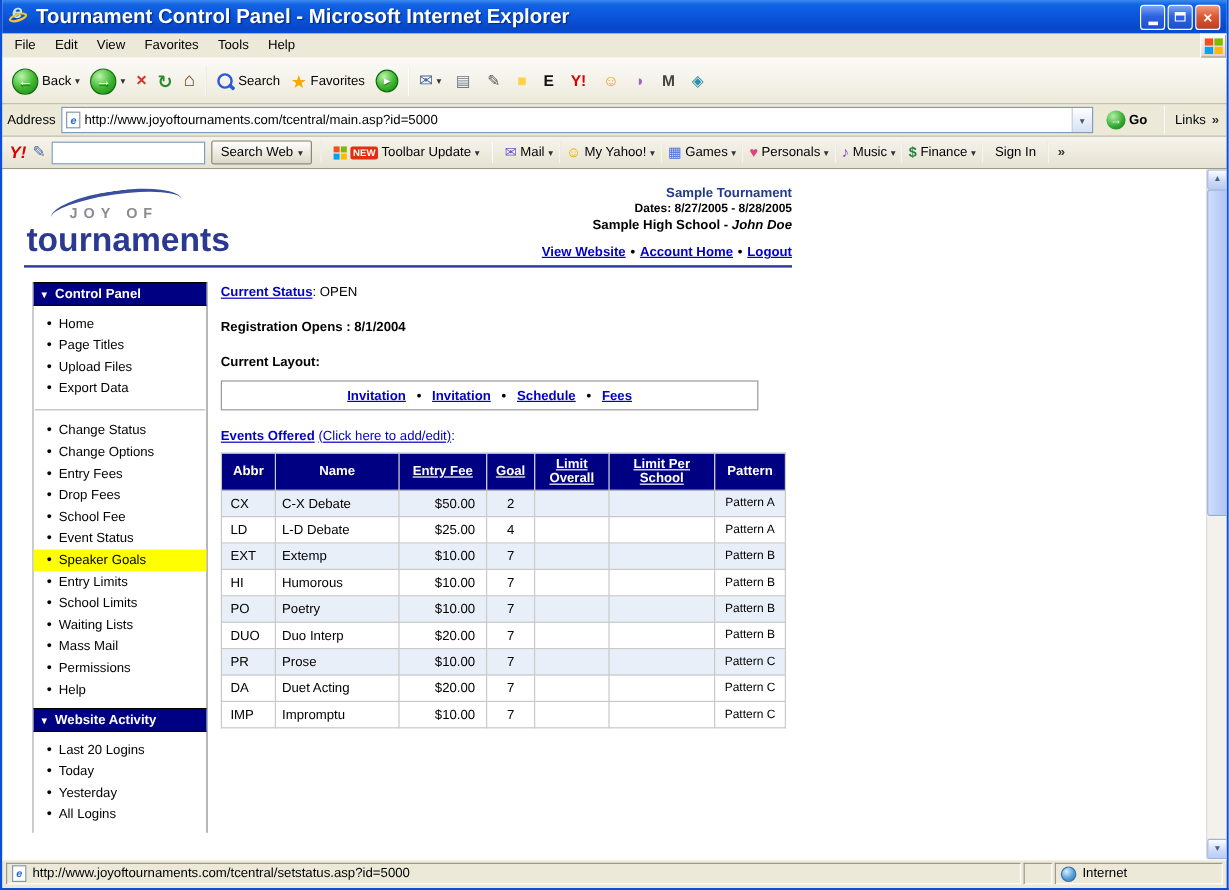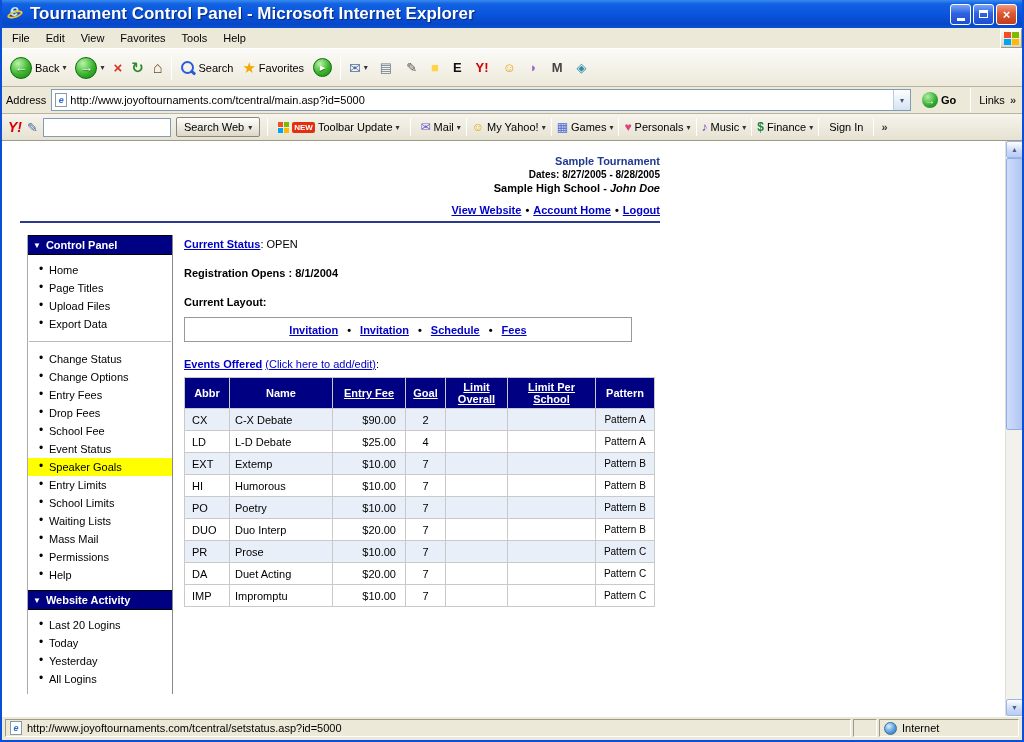--- a/index.html
+++ b/index.html
@@ -314,20 +314,25 @@
         <span>Sign In</span>
       </span>
     <span class="ysep"></span>
     <span class="chev">»</span>
   </div>
 
   <div class="content">
     <div class="page">
 
       <div class="page-header">
+        <div class="logo">
+          <span class="logo-swoosh"></span>
+          <div class="logo-joy">JOY OF</div>
+          <div class="logo-word">tournaments</div>
+        </div>
         <div class="hdr-right">
           <div class="hdr-title">Sample Tournament</div>
           <div class="hdr-dates">Dates: 8/27/2005 - 8/28/2005</div>
           <div class="hdr-school"><span>Sample High School - </span><i>John Doe</i></div>
           <div class="hdr-nav" id="hdr-nav"><a class="link">View Website</a><span class="nav-sep">•</span><a class="link">Account Home</a><span class="nav-sep">•</span><a class="link">Logout</a></div>
         </div>
         <div class="hdr-rule"></div>
       </div>
 
       <div class="page-body">
@@ -399,21 +404,21 @@
                   <th class="c3 th-link">Goal</th>
                   <th class="c4 th-link">Limit Overall</th>
                   <th class="c5 th-link">Limit Per School</th>
                   <th class="c6">Pattern</th>
                 </tr>
               </thead>
             <tbody id="tbody">
                 <tr class="alt">
                   <td class="c0">CX</td>
                   <td class="c1">C-X Debate</td>
-                  <td class="c2">$90.00</td>
+                  <td class="c2">$50.00</td>
                   <td class="c3">2</td>
                   <td class="c4"></td>
                   <td class="c5"></td>
                   <td class="c6">Pattern A</td>
                 </tr>
                 <tr>
                   <td class="c0">LD</td>
                   <td class="c1">L-D Debate</td>
                   <td class="c2">$25.00</td>
                   <td class="c3">4</td>

